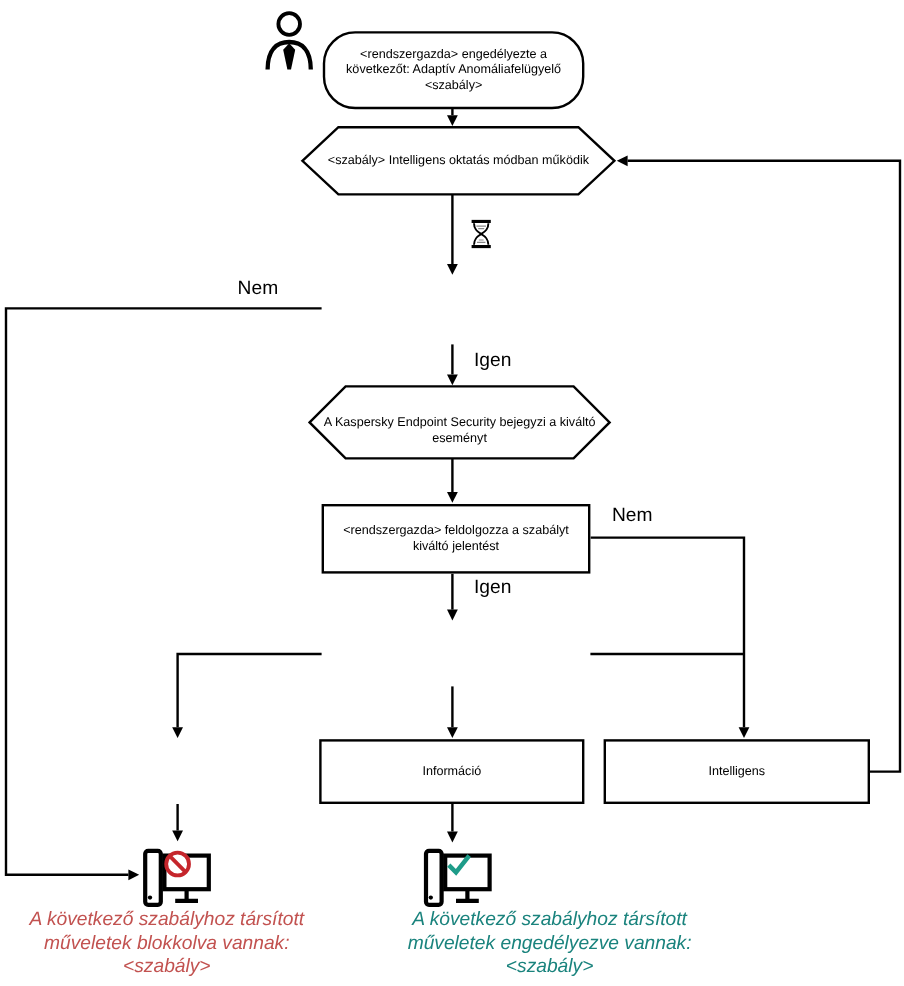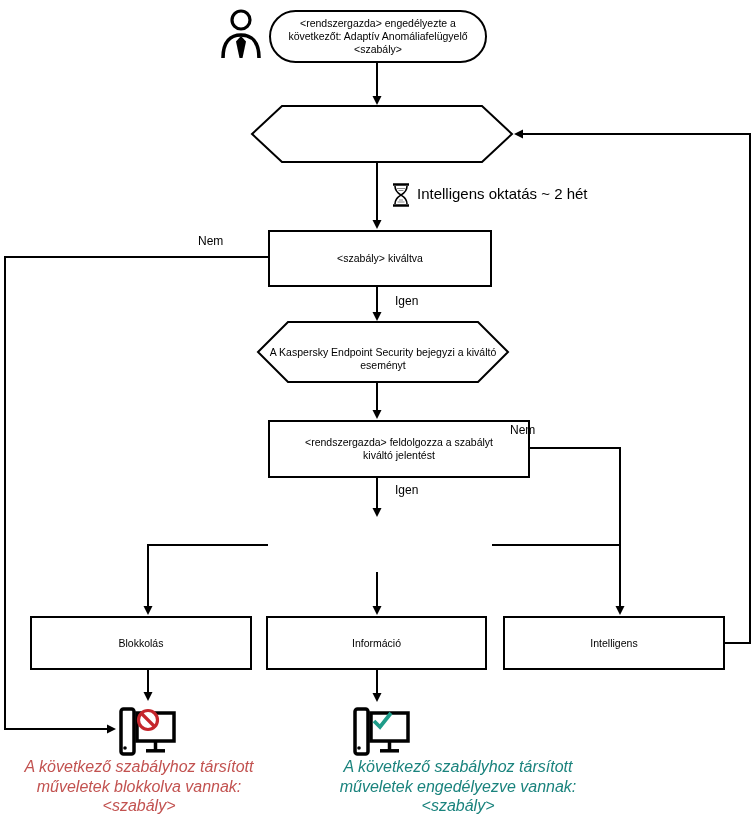--- a/index.html
+++ b/index.html
@@ -15,21 +15,21 @@
   .node .txt,.hexlabel .txt{
     width:100%;text-align:center;white-space:pre-line;
     font-size:10.5px;line-height:13px;
   }
   .hexlabel{
     position:absolute;z-index:3;display:flex;align-items:center;justify-content:center;
     background:transparent;
   }
   .stadium{border-radius:27px;}
   .edge-label{
-    position:absolute;z-index:3;font-size:12px;line-height:18px;white-space:nowrap;
+    position:absolute;z-index:3;font-size:16px;line-height:18px;white-space:nowrap;
   }
   .timer-label{
     position:absolute;z-index:3;font-size:15px;line-height:18px;white-space:nowrap;
   }
   .icon-abs{position:absolute;z-index:3;}
   .caption{
     position:absolute;z-index:3;font-size:16px;line-height:19.5px;
     text-align:center;white-space:pre-line;font-style:italic;
   }
 </style>
@@ -74,57 +74,53 @@
       <polygon points="514,134 523,129.5 523,138.5"></polygon>
     </g>
   </svg>
 
   <svg class="icon-abs" style="left:215px;top:7px" width="52" height="54" viewBox="0 0 52 54">
     <circle cx="26" cy="13" r="9" fill="none" stroke="#000" stroke-width="3.2"></circle>
     <path d="M8 51 C8 34 16 28 26 28 C36 28 44 34 44 51" fill="none" stroke="#000" stroke-width="3.6"></path>
     <polygon points="26,29 21,34.5 24.5,51 27.5,51 31,34.5" fill="#000"></polygon>
   </svg>
 
-  <div class="node stadium" style="left:269px;top:10px;width:218px;height:53px">
+  <div class="node stadium" style="left:269px;top:26px;width:218px;height:65px">
     <div class="txt">&lt;rendszergazda&gt; engedélyezte a
 következőt: Adaptív Anomáliafelügyelő
 &lt;szabály&gt;</div>
   </div>
 
+  <div class="hexlabel" style="left:254px;top:107px;width:256px;height:54px">
+    <div class="txt">&lt;szabály&gt; Intelligens oktatás módban működik</div>
+  </div>
 
   <svg class="icon-abs" style="left:392px;top:183px" width="18" height="24" viewBox="0 0 18 24">
     <path d="M1 1.5 H17 M1 22.5 H17" stroke="#000" stroke-width="2.6" fill="none"></path>
     <path d="M3 3 C3 8.5 6.5 10.5 9 12 C11.5 13.5 15 15.5 15 21" fill="none" stroke="#000" stroke-width="1.6"></path>
     <path d="M15 3 C15 8.5 11.5 10.5 9 12 C6.5 13.5 3 15.5 3 21" fill="none" stroke="#000" stroke-width="1.6"></path>
     <path d="M5 5.5 H13 M6.5 7.5 H11.5 M5.5 19 H12.5 M7 17 H11" stroke="#888" stroke-width="1" fill="none"></path>
   </svg>
-  <div class="timer-label" style="left:417px;top:185px">Intelligens oktatás ~ 2 hét</div>
 
-  <div class="node" style="left:268px;top:230px;width:224px;height:57px">
-    <div class="txt">&lt;szabály&gt; kiváltva</div>
-  </div>
   <div class="edge-label" style="left:198px;top:232px">Nem</div>
   <div class="edge-label" style="left:395px;top:292px">Igen</div>
 
   <div class="hexlabel" style="left:260px;top:323px;width:246px;height:72px">
     <div class="txt">A Kaspersky Endpoint Security bejegyzi a kiváltó
 eseményt</div>
   </div>
 
-  <div class="node" style="left:268px;top:420px;width:262px;height:58px">
+  <div class="node" style="left:268px;top:420px;width:224px;height:58px">
     <div class="txt">&lt;rendszergazda&gt; feldolgozza a szabályt
 kiváltó jelentést</div>
   </div>
   <div class="edge-label" style="left:510px;top:421px">Nem</div>
   <div class="edge-label" style="left:395px;top:481px">Igen</div>
 
 
-  <div class="node" style="left:30px;top:616px;width:222px;height:54px">
-    <div class="txt">Blokkolás</div>
-  </div>
   <div class="node" style="left:266px;top:616px;width:221px;height:54px">
     <div class="txt">Információ</div>
   </div>
   <div class="node" style="left:503px;top:616px;width:222px;height:54px">
     <div class="txt">Intelligens</div>
   </div>
 
   <svg class="icon-abs" style="left:118px;top:702px" width="60" height="60" viewBox="0 0 60 60">
     <rect x="3" y="7" width="13" height="45" rx="2.5" fill="#fff" stroke="#000" stroke-width="3.5"></rect>
     <circle cx="7" cy="46" r="1.8" fill="#000"></circle>

